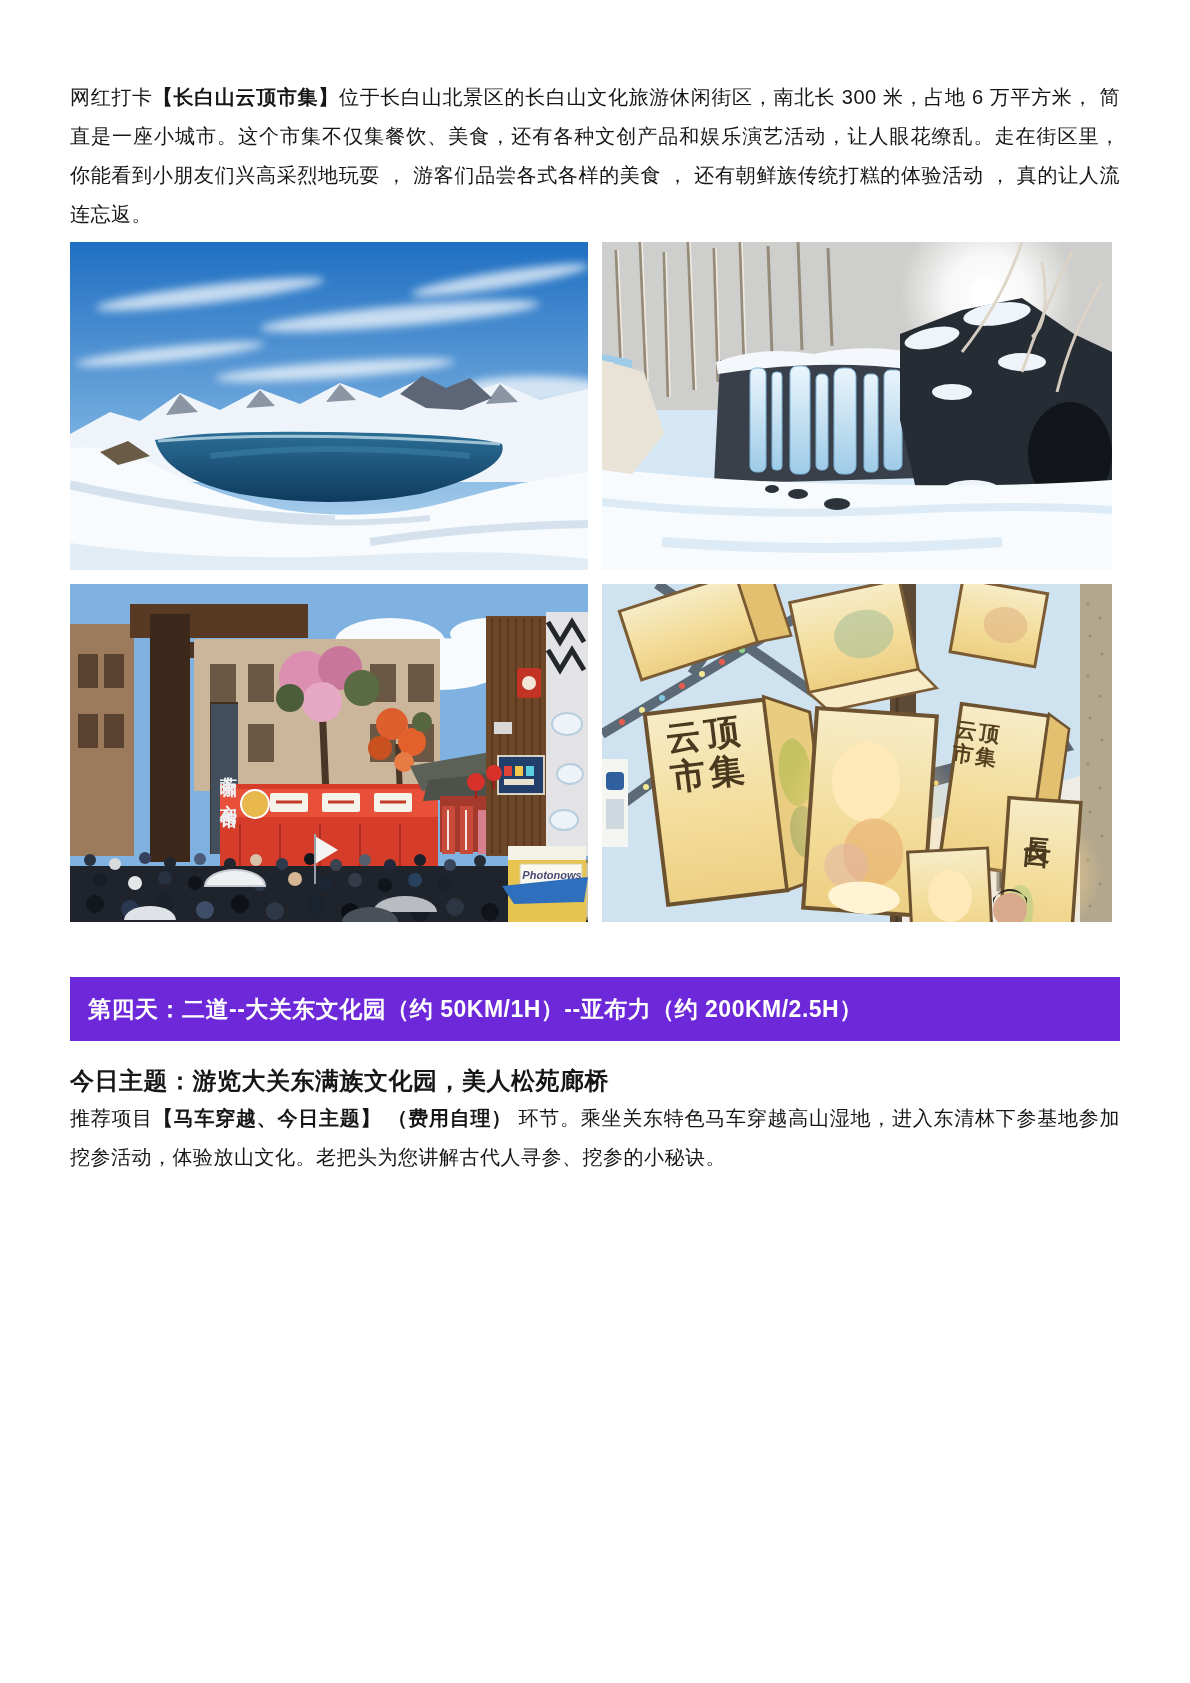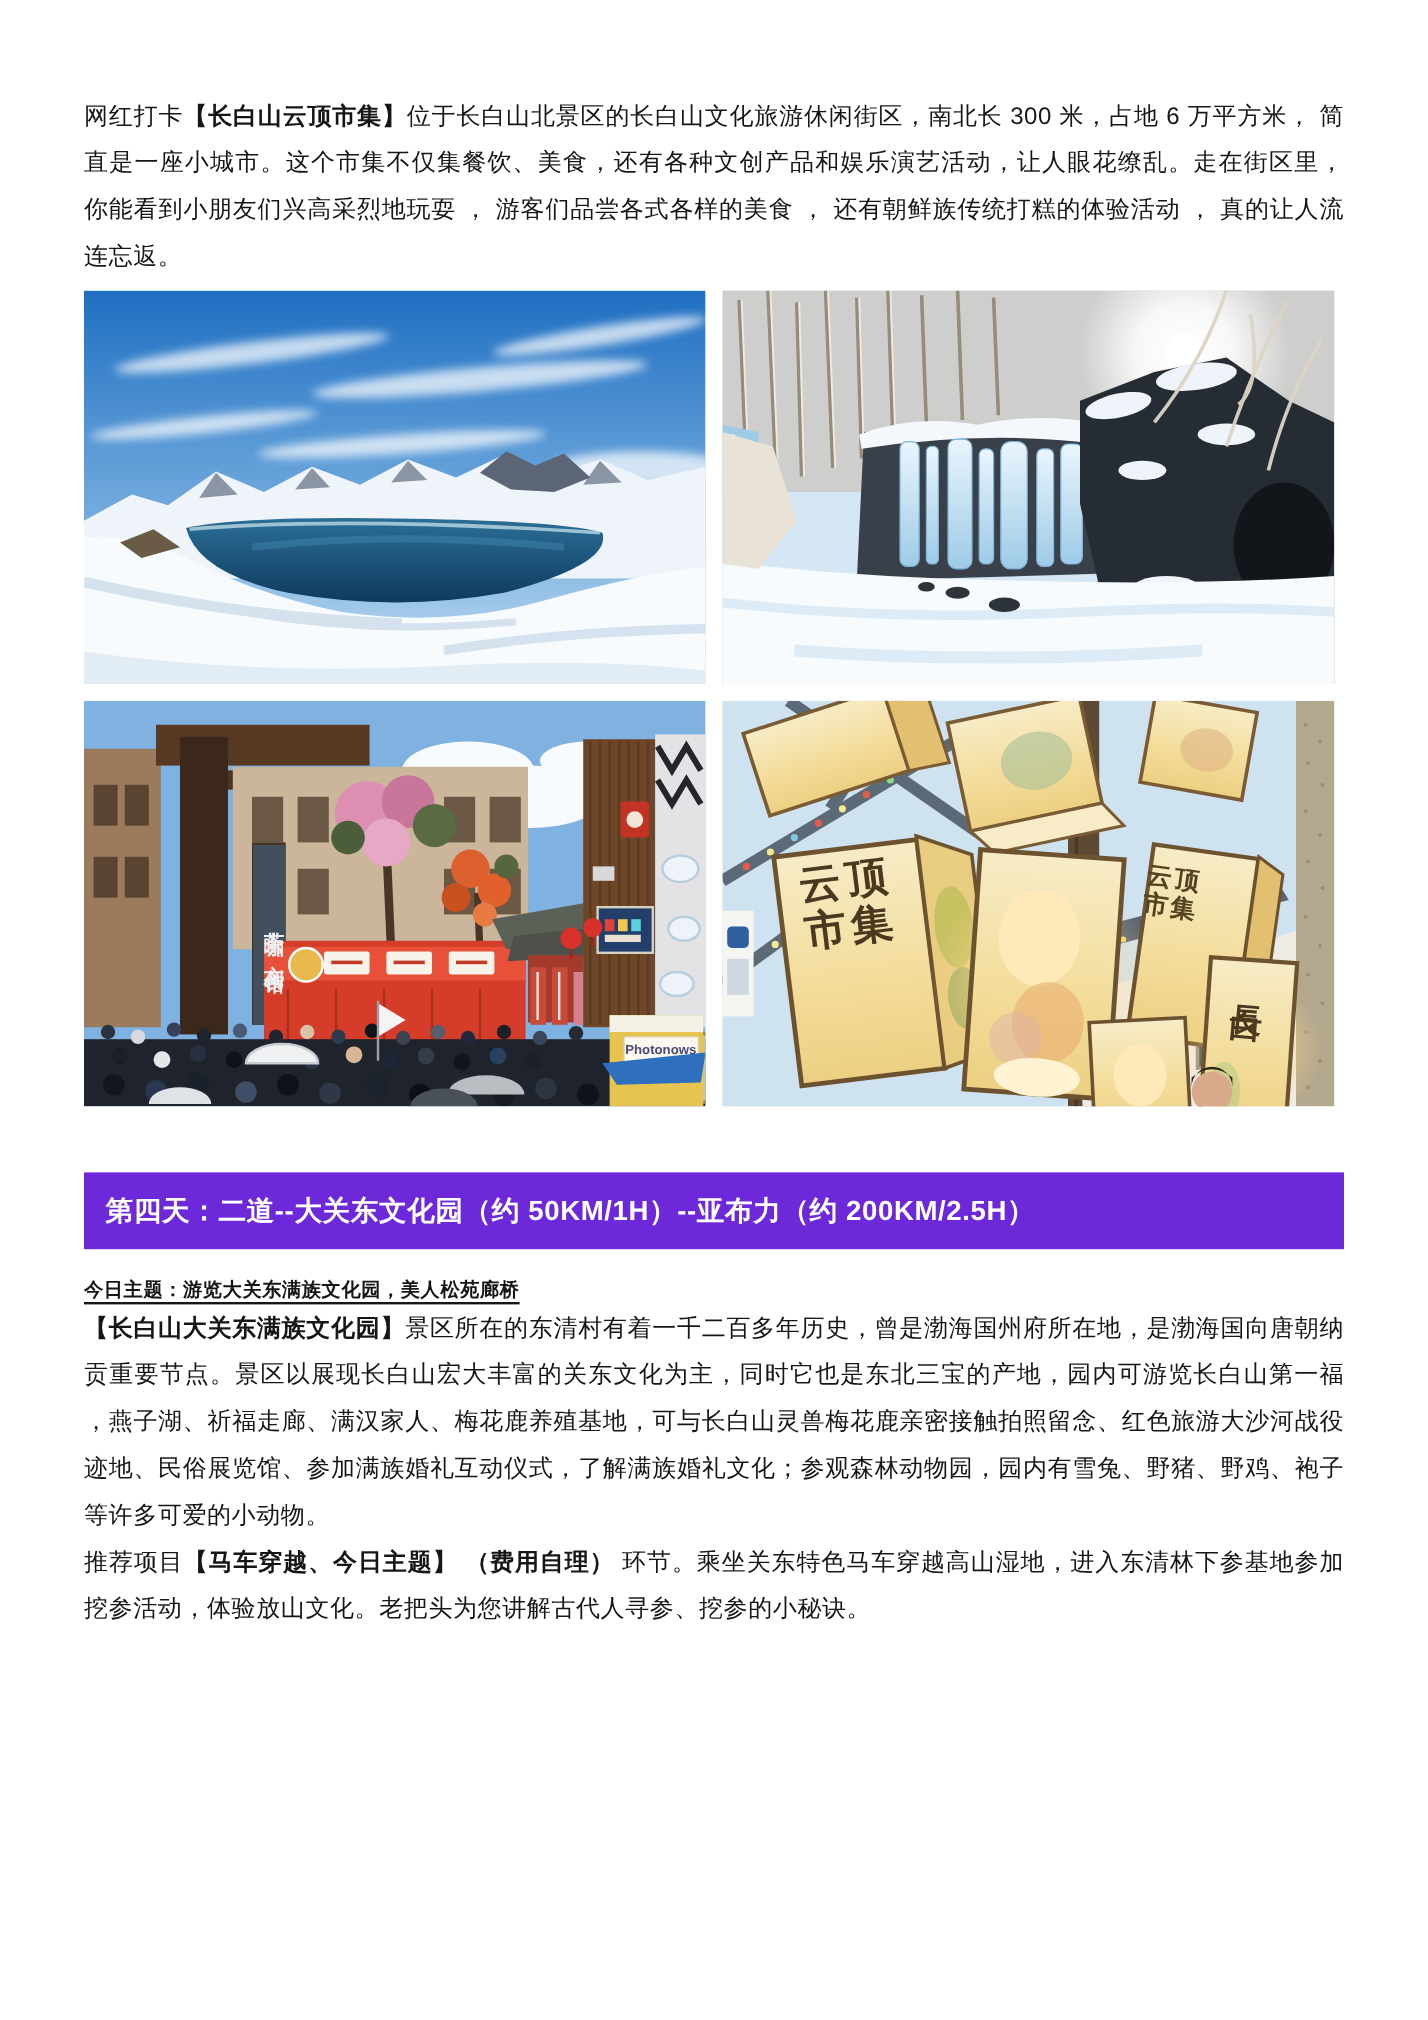--- a/index.html
+++ b/index.html
@@ -28,22 +28,22 @@
   
   .ov { position:absolute; pointer-events:none; }
   .street-banner {
     left:140px; top:118px; width:30px; height:158px;
     writing-mode:vertical-rl; text-orientation:upright;
     color:#eef1f4; font-size:17px; letter-spacing:3px; font-weight:bold;
     text-align:center;
   }
   .street-cart {
     left:451px; top:281px; width:62px; height:20px;
-    font-size:11px; font-weight:bold; color:#4a4a7a;
-    line-height:20px;
+    font-size:11px; font-style:italic; font-weight:bold; color:#4a4a7a;
+    text-align:center; line-height:20px;
   }
   .lantern-big {
     left:66px; top:130px; width:82px;
     font-size:35px; line-height:1.12; letter-spacing:4px;
     color:#4a381f; font-weight:bold; transform:rotate(-7deg);
     font-family:"DejaVu Serif","Liberation Serif",serif;
   }
   .lantern-med {
     left:352px; top:136px; width:48px;
     font-size:21px; line-height:1.15; letter-spacing:2px;
@@ -59,22 +59,22 @@
   }
 
   .day-header {
     margin-top:55px; height:64px; background:#6d28d9;
     color:#ffffff; font-size:23px; font-weight:bold;
     line-height:64px; padding-left:18px; letter-spacing:.5px;
     white-space:nowrap;
   }
 
   .theme {
-    margin:24px 0 2px 0; font-size:16px;
-    text-decoration:underline; text-decoration-thickness:2px;
+    margin:24px 0 2px 0; font-size:24px;
+    text-decoration-thickness:2px;
     text-underline-offset:5px; letter-spacing:.5px;
   }
   .para {
     margin:0; font-size:20px; line-height:39px; text-align:justify;
     letter-spacing:.5px;
   }
 </style>
 </head>
 <body>
 
@@ -521,18 +521,17 @@
       <div class="ov lantern-right">長白</div>
     </figure>
   </div>
 
   <div class="day-header">
     <span>第四天：二道--大关东文化园（约 50KM/1H）--亚布力（约 200KM/2.5H）</span>
   </div>
 
   <p class="theme">今日主题：游览大关东满族文化园，美人松苑廊桥</p>
 
-  <p class="para"><b>【长白山大关东满族文化园】</b><span>景区所在的东清村有着一千二百多年历史，曾是渤海国州府所在地，是渤海国向唐朝纳贡重要节点。景区以展现长白山宏大丰富的关东文化为主，同时它也是东北三宝的产地，园内可游览长白山第一福 ，燕子湖、祈福走廊、满汉家人、梅花鹿养殖基地，可与长白山灵兽梅花鹿亲密接触拍照留念、红色旅游大沙河战役迹地、民俗展览馆、参加满族婚礼互动仪式，了解满族婚礼文化；参观森林动物园，园内有雪兔、野猪、野鸡、袍子等许多可爱的小动物。</span></p>
 
   <p class="para"><span>推荐项目</span><b>【马车穿越、今日主题】</b><b> （费用自理）</b><span> 环节。乘坐关东特色马车穿越高山湿地，进入东清林下参基地参加挖参活动，体验放山文化。老把头为您讲解古代人寻参、挖参的小秘诀。</span></p>
 
 
 </div>
 
 </body></html>

